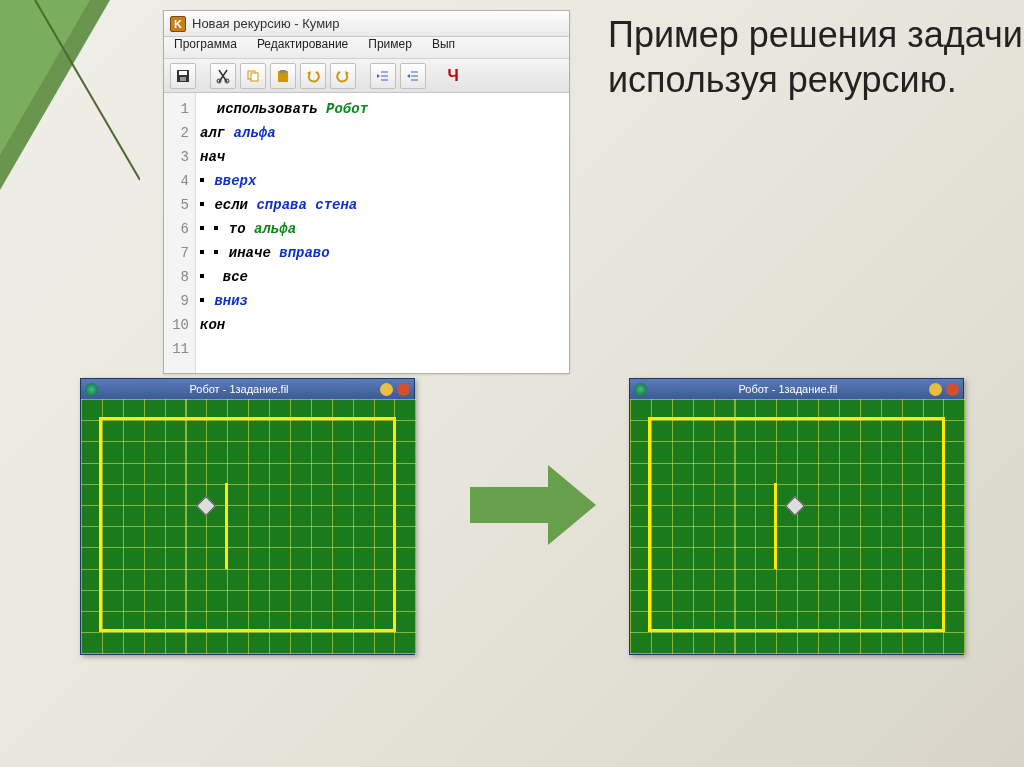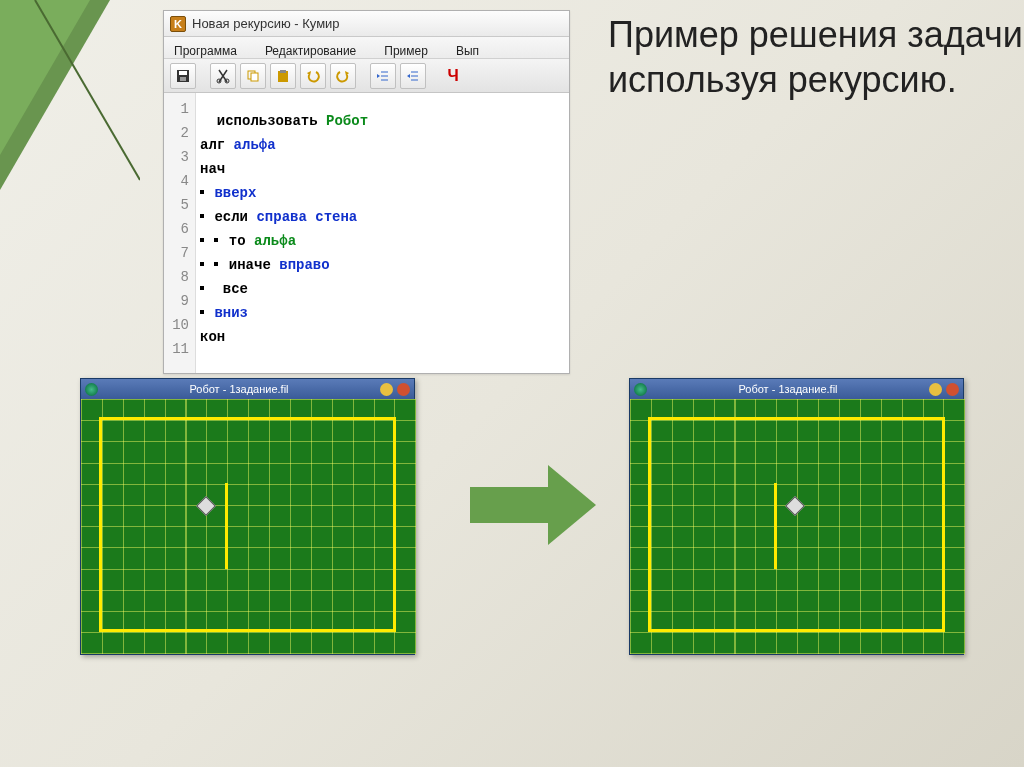--- a/index.html
+++ b/index.html
@@ -50,22 +50,22 @@
     background: #c77f1a;
     border: 1px solid #7a4e0a;
     border-radius: 2px;
     display:flex;align-items:center;justify-content:center;
     color:#fff;font-weight:bold;font-size:11px;
   }
   .menubar {
     height: 22px;
     background: linear-gradient(#f7f7f7,#ececec);
     border-bottom: 1px solid #d0d0d0;
-    display:flex;align-items:flex-end;
-    font-size: 12px; color:#222;gap:8px;
+    display:flex;align-items:flex-start;
+    font-size: 12px; color:#222;
   }
   .menubar span { padding: 0 10px; }
   .toolbar {
     height: 34px;
     background: linear-gradient(#f4f4f4,#e3e3e3);
     border-bottom: 1px solid #c5c5c5;
     display:flex;align-items:center;
     padding: 0 6px; gap:4px;
   }
   .tb {
@@ -81,21 +81,21 @@
     height: 280px;
     font-family: "Courier New", monospace;
     font-size: 14px;
     font-weight: bold;
   }
   .gutter {
     width:32px;background:#f4f4f4;border-right:1px solid #ddd;
     text-align:right;padding:4px 6px 4px 0;color:#888;font-weight:normal;line-height:24px;
   }
   .code {
-    flex:1;padding:16px 4px;line-height:24px;white-space:pre;
+    flex:1;padding:4px 4px;line-height:24px;white-space:pre;font-style:italic;
   }
   .k-black{color:#000;}
   .k-blue{color:#1030cc;}
   .k-green{color:#0a8a1a;}
   .dot{display:inline-block;width:4px;height:4px;background:#000;vertical-align:middle;margin:0 2px 3px 0;}
 
   
   .robot-win {
     position:absolute;
     background:#2a5b9e;

